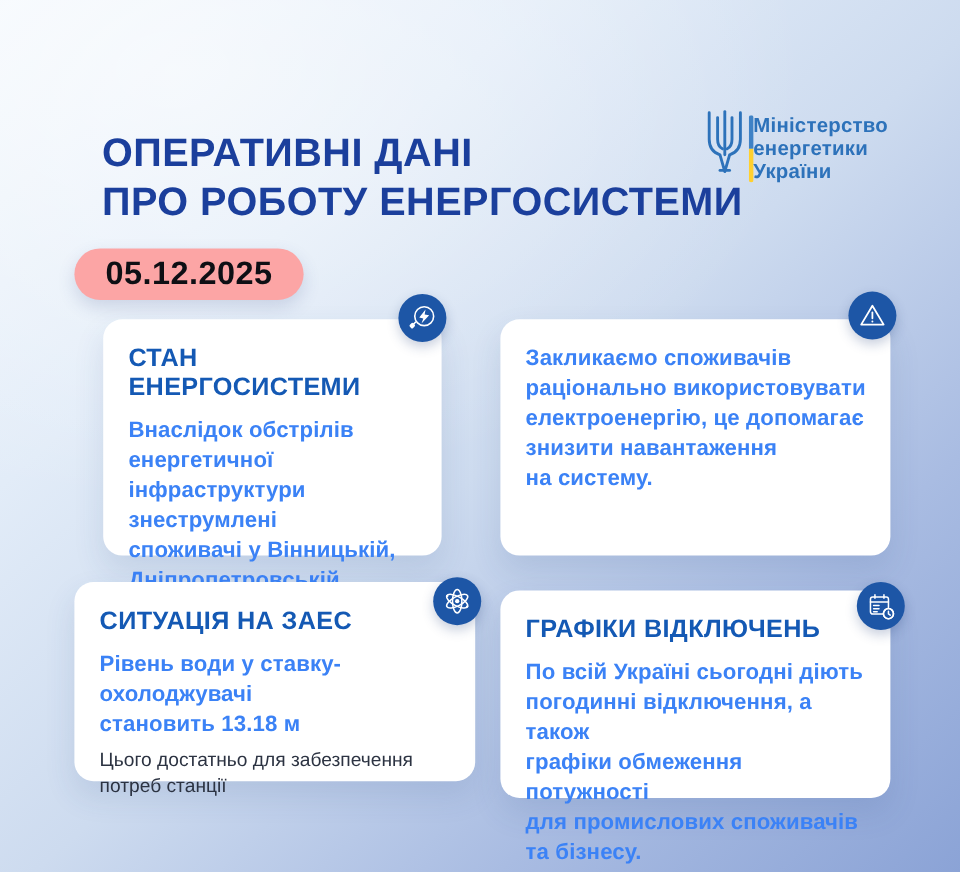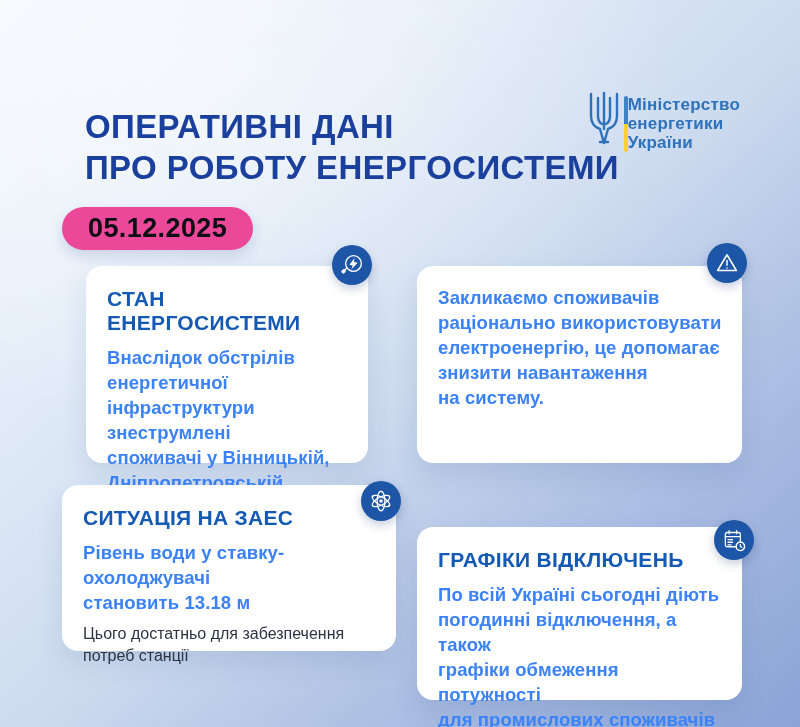--- a/index.html
+++ b/index.html
@@ -31,36 +31,36 @@
 
   .page-title {
     position: absolute; left: 85px; top: 106px;
     color: #1b3f9c; font-weight: 700; font-size: 33px; line-height: 41px;
     letter-spacing: .4px;
   }
 
   .date-badge {
     position: absolute; left: 62px; top: 207px;
     height: 43px; padding: 0 26px;
-    background: #ec4899; border-radius: 22px;
+    background: #fca5a5; border-radius: 22px;
     display: flex; align-items: center;
     color: #0e0f14; font-weight: 800; font-size: 27px; letter-spacing: .4px;
     box-shadow: 0 6px 14px rgba(60,80,140,.18);
   }
 
   
   .card {
     position: absolute; background: #ffffff; border-radius: 16px;
     box-shadow: 0 12px 26px rgba(40,70,130,.12);
     padding: 19px 20px 18px 21px; box-sizing: border-box;
   }
   .card-1 { left: 62px;  top: 266px; width: 282px; height: 197px; margin-left: 24px; }
   .card-2 { left: 417px; top: 266px; width: 325px; height: 197px; }
   .card-3 { left: 62px;  top: 485px; width: 334px; height: 166px; }
-  .card-4 { left: 417px; top: 492px; width: 325px; height: 173px; margin-top: 35px; }
+  .card-4 { left: 417px; top: 492px; width: 325px; height: 173px; }
 
   .card-title {
     color: #1459b4; font-weight: 800; font-size: 21px; letter-spacing: .3px;
     margin: 2px 0 10px 0;
   }
   .card-body {
     color: #3b82f6; font-weight: 700; font-size: 18.5px; line-height: 25px;
     white-space: pre-line; letter-spacing: .1px;
   }
   .card-note {

